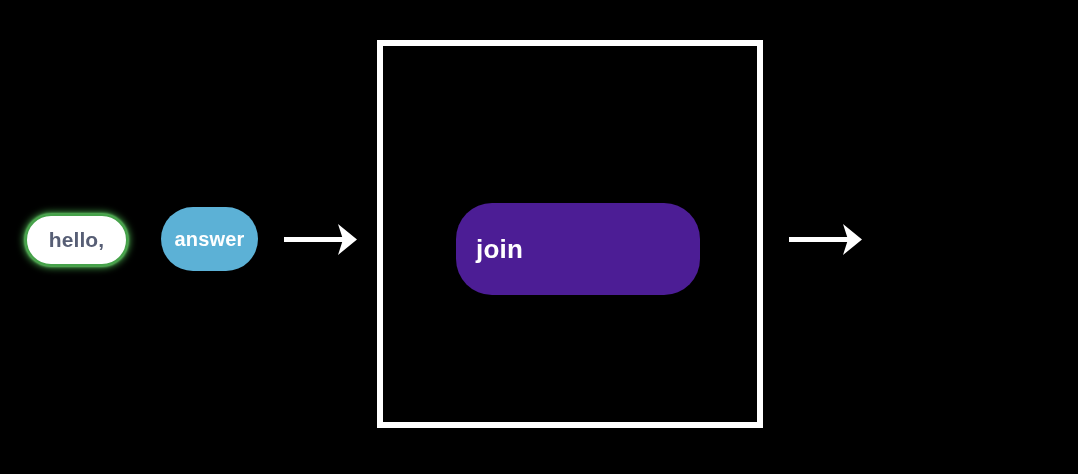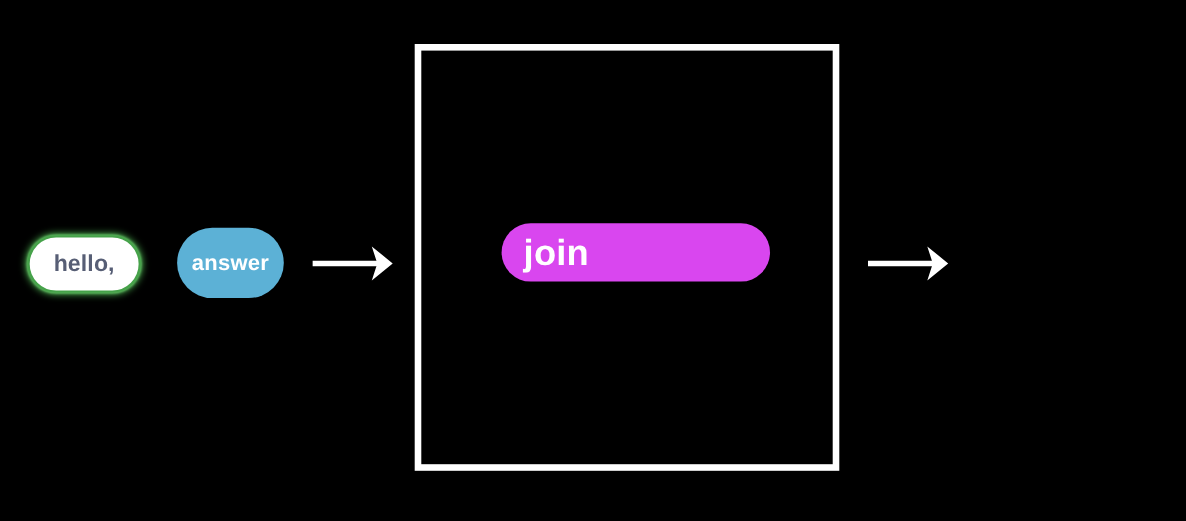--- a/index.html
+++ b/index.html
@@ -80,25 +80,25 @@
     font-size: 20px;
     font-weight: bold;
     letter-spacing: 0.2px;
   }
 
   
   #block-join {
     left: 456px;
     top: 203px;
     width: 244px;
-    height: 53px;
-    background: #d946ef;
+    height: 92px;
+    background: #4c1d95;
     border-radius: 36px;
     color: #ffffff;
-    font-size: 33px;
+    font-size: 26px;
     font-weight: bold;
     padding-left: 20px;
     letter-spacing: 0.2px;
   }
 
   
   #selection-box {
     position: absolute;
     left: 377px;
     top: 40px;

